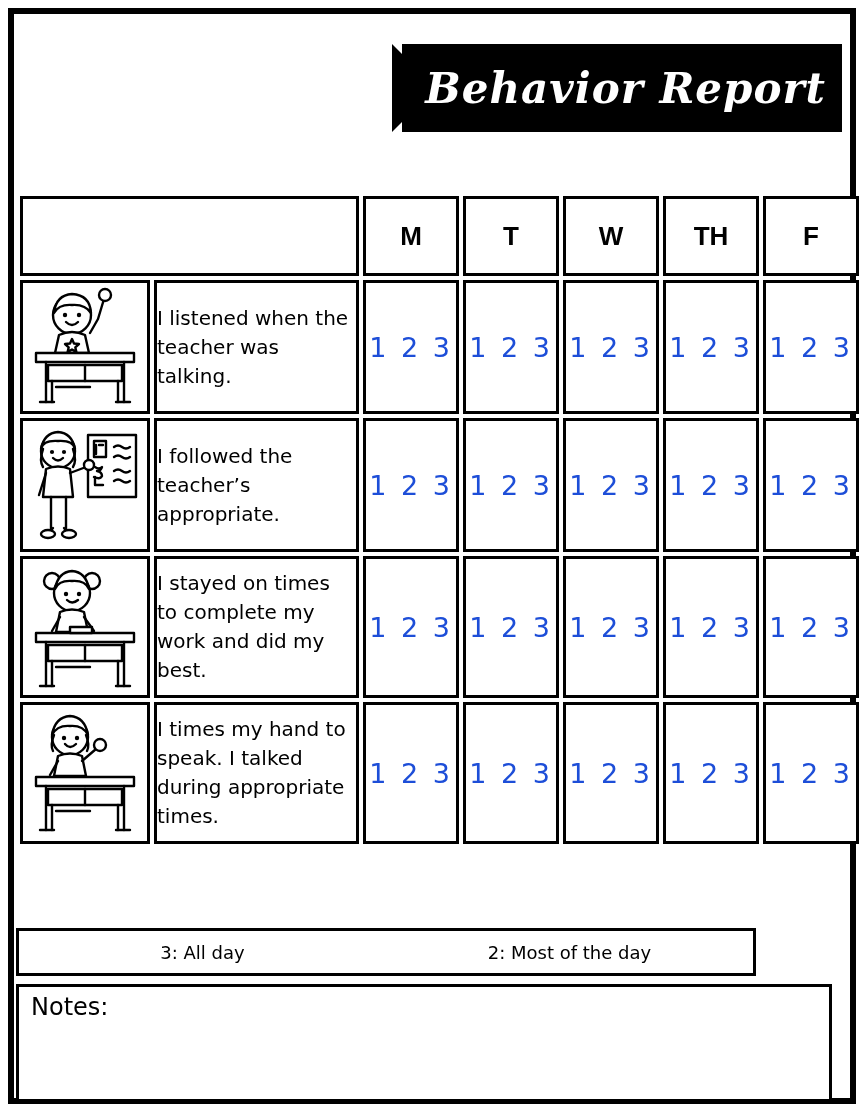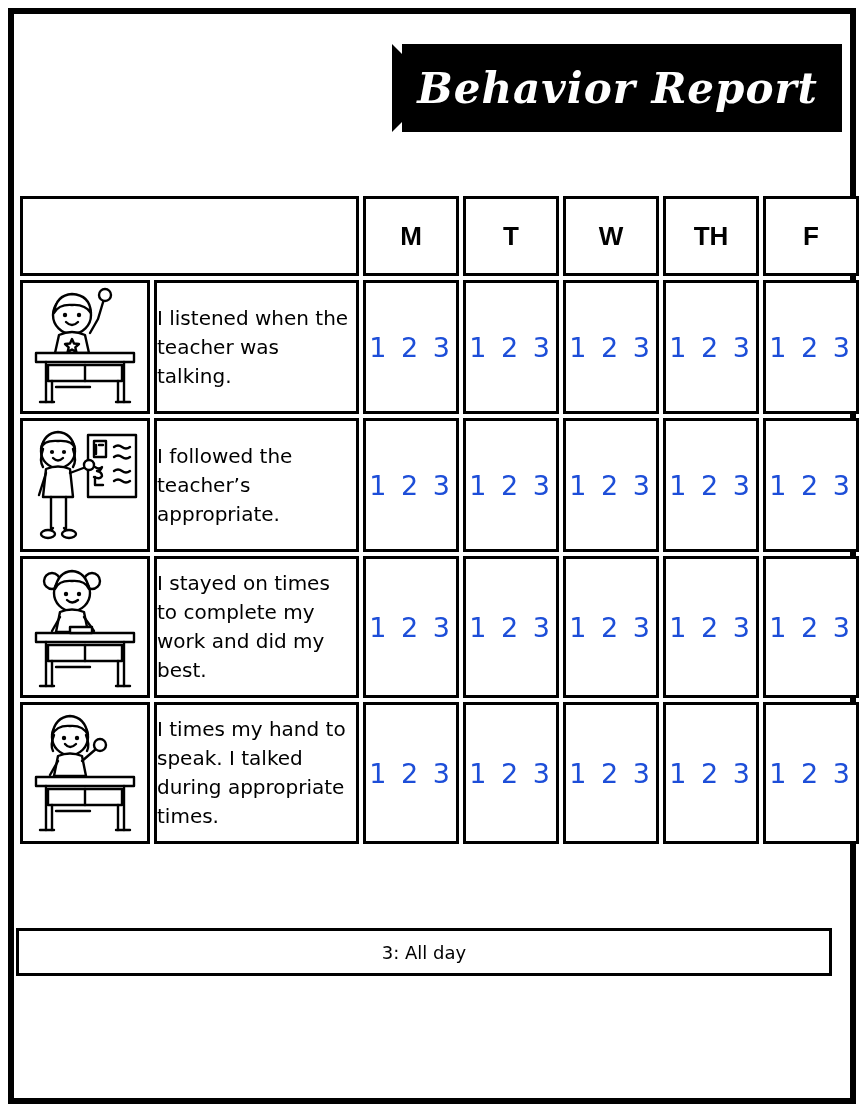--- a/index.html
+++ b/index.html
@@ -53,21 +53,21 @@
     position: absolute;
     left: 10px;
     top: 0;
     width: 440px;
     height: 88px;
     background: #000000;
     display: flex;
     align-items: center;
     justify-content: flex-end;
     box-sizing: border-box;
-    padding-right: 24px;
+    padding-right: 16px;
   }
   .banner-title {
     color: #ffffff;
     font-family: "DejaVu Serif", serif;
     font-style: italic;
     font-weight: bold;
     font-size: 42px;
     letter-spacing: 1px;
     white-space: nowrap;
   }
@@ -125,21 +125,21 @@
     font-family: "DejaVu Sans", sans-serif;
     font-size: 27px;
     letter-spacing: 3px;
     color: #1d4ed8;
   }
 
   
   .legend {
     position: absolute;
     left: 16px;
-    width: 816px;
+    width: 740px;
     height: 48px;
     border: 3px solid #000000;
     box-sizing: border-box;
     display: flex;
     align-items: center;
     background: #fff;
   }
   .legend div {
     flex: 1;
     text-align: center;
@@ -364,15 +364,19 @@
           <td class="scale-cell">1 2 3</td>
           <td class="scale-cell">1 2 3</td>
           <td class="scale-cell">1 2 3</td>
         </tr>
       </tbody>
     </table>
   </div>
 
   <div class="legend" style="top:928px;">
     <div>3: All day</div>
+    <div>2: Most of the day</div>
   </div>
 
+  <div class="notes" style="top:984px;">
+    <span class="notes-label">Notes:</span>
+  </div>
 </div>
 
 </body></html>

